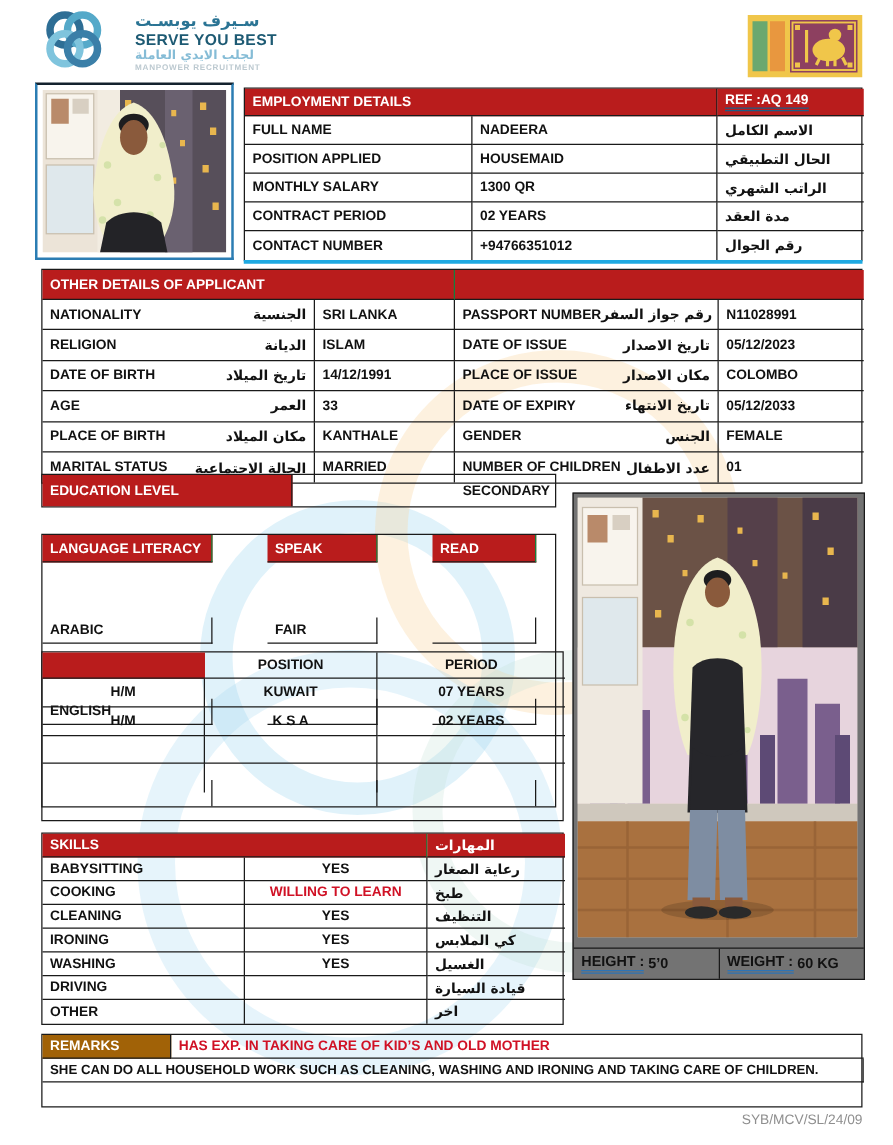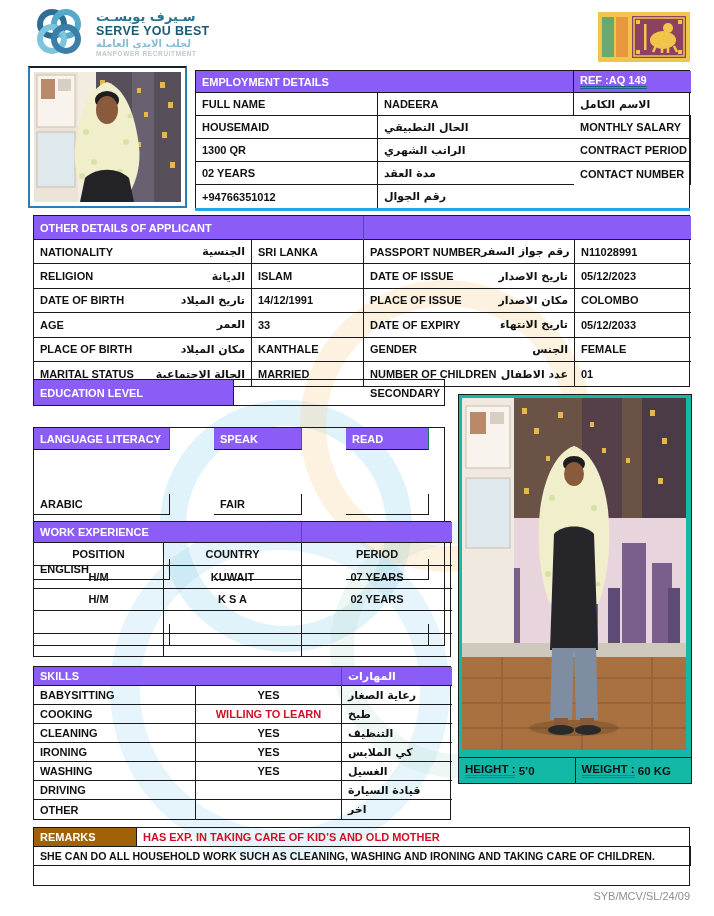--- a/index.html
+++ b/index.html
@@ -12,21 +12,21 @@
   .ar{font:bold 11px "DejaVu Sans",sans-serif;direction:rtl;color:#111;}
   .grid{display:grid;border:1.4px solid #1a1a1a;background:transparent;}
   .cell{
     border-right:1px solid #1a1a1a;border-bottom:1px solid #1a1a1a;
     display:flex;align-items:center;padding:0 6px;
     font:bold 11px "Liberation Sans",sans-serif;color:#111;background:transparent;
     white-space:nowrap;overflow:hidden;
   }
   .cell.last{border-right:none;}
   .cell.bot{border-bottom:none;}
-  .hdr{background:#8b5cf6;color:#ffffff;}
+  .hdr{background:#b91c1c;color:#ffffff;}
   .hdr-div{border-right:1px solid #15803d;}
   .split{justify-content:space-between;}
   .ctr{justify-content:center;}
   .rt{justify-content:flex-end;}
   .arcell{font-family:"DejaVu Sans",sans-serif;direction:rtl;}
   .red{color:#d01125;}
   .navy{background:#a16207;color:#ffffff;}
   .dunder{border-bottom:3px double #2e74b5;padding-bottom:0px;}
   .refunder{border-bottom:3px double #1b5e86;}
   
@@ -41,21 +41,21 @@
 </head>
 <body>
 
 <div>
   <div class="wm" style="left:160px;top:400px;width:200px;height:200px;border:26px solid rgba(160,214,240,.32);"></div>
   <div class="wm" style="left:300px;top:280px;width:240px;height:240px;border:26px solid rgba(250,215,160,.34);"></div>
   <div class="wm" style="left:110px;top:520px;width:280px;height:280px;border:30px solid rgba(160,214,240,.26);"></div>
   <div class="wm" style="left:330px;top:520px;width:210px;height:210px;border:24px solid rgba(190,225,210,.25);"></div>
 </div>
 
-<div class="abs" style="left:30px;top:3px;display:flex;align-items:center;gap:8px;">
+<div class="abs" style="left:30px;top:3px;display:flex;align-items:center;gap:20px;">
   <span>
     <svg width="58" height="58" viewBox="0 0 58 58">
       <circle cx="22" cy="21" r="12" fill="none" stroke="#2e6e95" stroke-width="6"></circle>
       <circle cx="36" cy="21" r="12" fill="none" stroke="#55a9c9" stroke-width="6"></circle>
       <circle cx="22" cy="36" r="12" fill="none" stroke="#7fc4dd" stroke-width="6"></circle>
       <circle cx="36" cy="36" r="12" fill="none" stroke="#3b7fa8" stroke-width="6"></circle>
     </svg>
   </span>
   <span style="display:flex;flex-direction:column;align-items:flex-start;">
     <span class="logo-ar">سـيرف يوبسـت</span>
@@ -123,20 +123,21 @@
 <div class="abs grid" style="left:195px;top:70px;width:495px;grid-template-columns:182px 196px 117px;grid-template-rows:22px repeat(5,23px);box-sizing:border-box;">
   <div class="cell hdr" style="grid-column:1/3;">EMPLOYMENT DETAILS</div>
   <div class="cell hdr last">
       <span class="refunder">REF :AQ 149</span>
     </div>
 
   <div class="cell">FULL NAME</div>
   <div class="cell">NADEERA</div>
   <div class="cell last rt arcell">الاسم الكامل</div>
 
+  <div class="cell">POSITION APPLIED</div>
   <div class="cell">HOUSEMAID</div>
   <div class="cell last rt arcell">الحال التطبيقي</div>
 
   <div class="cell">MONTHLY SALARY</div>
   <div class="cell">1300 QR</div>
   <div class="cell last rt arcell">الراتب الشهري</div>
 
   <div class="cell">CONTRACT PERIOD</div>
   <div class="cell">02 YEARS</div>
   <div class="cell last rt arcell">مدة العقد</div>
@@ -239,25 +240,23 @@
   <div class="cell"></div>
   <div class="cell last"></div>
 
   <div class="cell bot"></div>
   <div class="cell bot"></div>
   <div class="cell bot"></div>
   <div class="cell bot last"></div>
 </div>
 
 <div class="abs grid" style="left:33px;top:521px;width:418px;grid-template-columns:130px 138px 150px;grid-template-rows:21px 23px repeat(4,22.5px);box-sizing:border-box;">
-  <div class="cell hdr hdr-div" style="grid-column:1/3;">WORK EXPERIENCE</div>
   <div class="cell hdr last"></div>
 
   <div class="cell ctr">POSITION</div>
-  <div class="cell ctr">COUNTRY</div>
   <div class="cell ctr last">PERIOD</div>
 
   <div class="cell ctr">H/M</div>
   <div class="cell ctr">KUWAIT</div>
   <div class="cell ctr last">07 YEARS</div>
 
   <div class="cell ctr">H/M</div>
   <div class="cell ctr">K S A</div>
   <div class="cell ctr last">02 YEARS</div>
 
@@ -296,21 +295,21 @@
 
   <div class="cell">DRIVING</div>
   <div class="cell ctr"></div>
   <div class="cell last rt arcell">قيادة السيارة</div>
 
   <div class="cell bot">OTHER</div>
   <div class="cell ctr bot"></div>
   <div class="cell bot last rt arcell">اخر</div>
 </div>
 
-<div class="abs" style="left:458px;top:394px;width:234px;height:390px;border:1.5px solid #1a1a1a;box-sizing:border-box;background:#14b8a6;display:flex;flex-direction:column;">
+<div class="abs" style="left:458px;top:394px;width:234px;height:390px;border:1.5px solid #1a1a1a;box-sizing:border-box;background:#737373;display:flex;flex-direction:column;">
   <div style="flex:1;padding:3px;">
     <svg width="224" height="352" viewBox="0 0 224 352" preserveAspectRatio="none">
       <rect width="224" height="352" fill="#e9ddd2"></rect>
 
       <rect x="50" y="0" width="174" height="120" fill="#6b5246"></rect>
       <rect x="120" y="0" width="40" height="120" fill="#55404a"></rect>
       <rect x="180" y="0" width="44" height="120" fill="#4a3b47"></rect>
       <g fill="#e8b64e">
         <rect x="60" y="10" width="5" height="6"></rect>
           <rect x="72" y="30" width="5" height="6"></rect>

